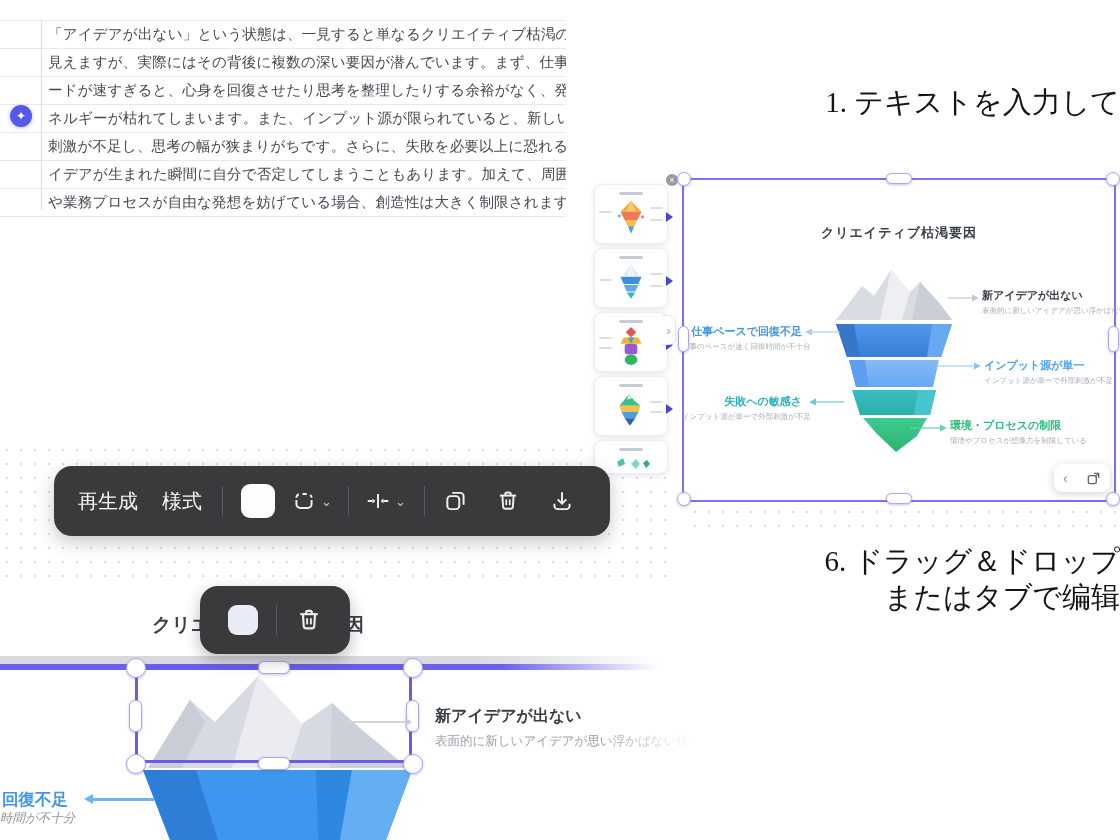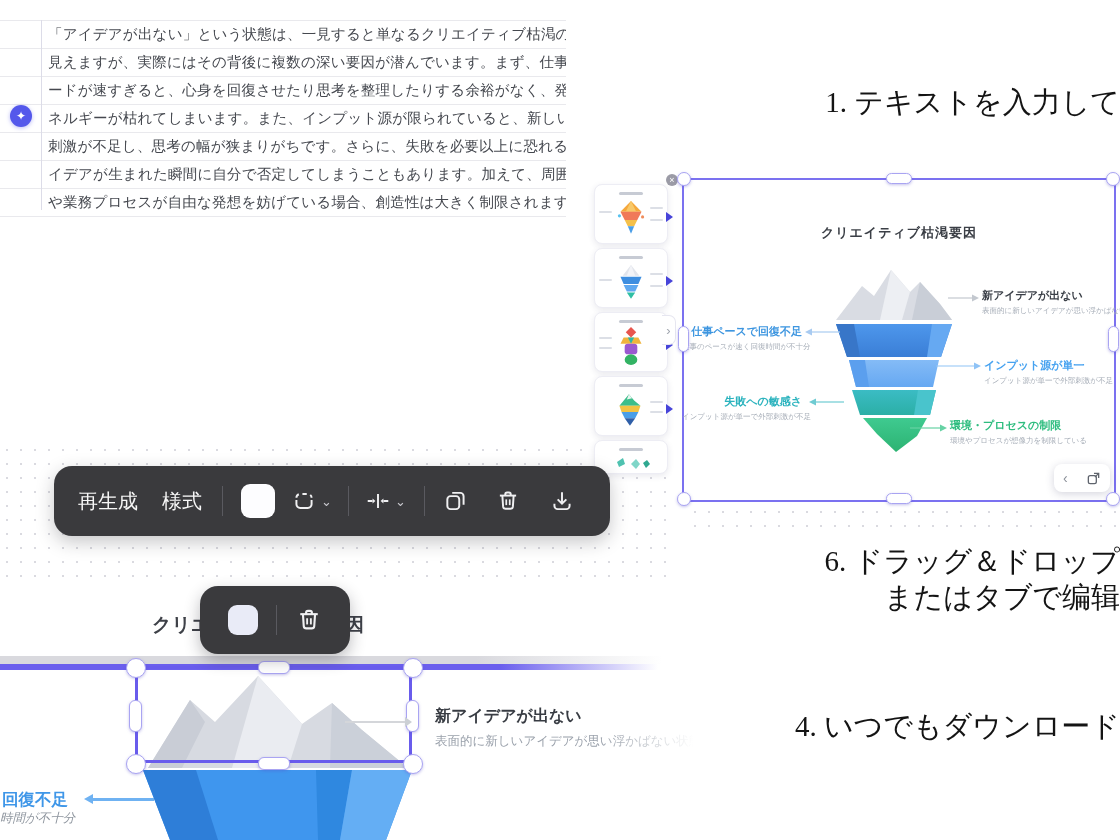--- a/index.html
+++ b/index.html
@@ -122,23 +122,20 @@
     <span>✦</span>
   </div>
 
   <div class="abs step step1">
     <div>1. テキストを入力して</div>
   </div>
   <div class="abs step step3">
     <div>6. ドラッグ＆ドロップ</div>
       <div>またはタブで编辑</div>
   </div>
-  <div class="abs step step4">
-    <div>4. いつでもダウンロード</div>
-  </div>
 
   <div class="abs strip">
 
     <div class="thumb" style="top:0;">
       <div class="tbar"></div>
       <div class="sline" style="left:4px;top:26px;"></div>
       <div class="sline" style="right:4px;top:22px;"></div>
       <div class="sline" style="right:4px;top:34px;"></div>
       <svg width="30" height="40" viewBox="0 0 28 38">
         <polygon points="14,2 24,12 4,12" fill="#f5a83c"></polygon>

